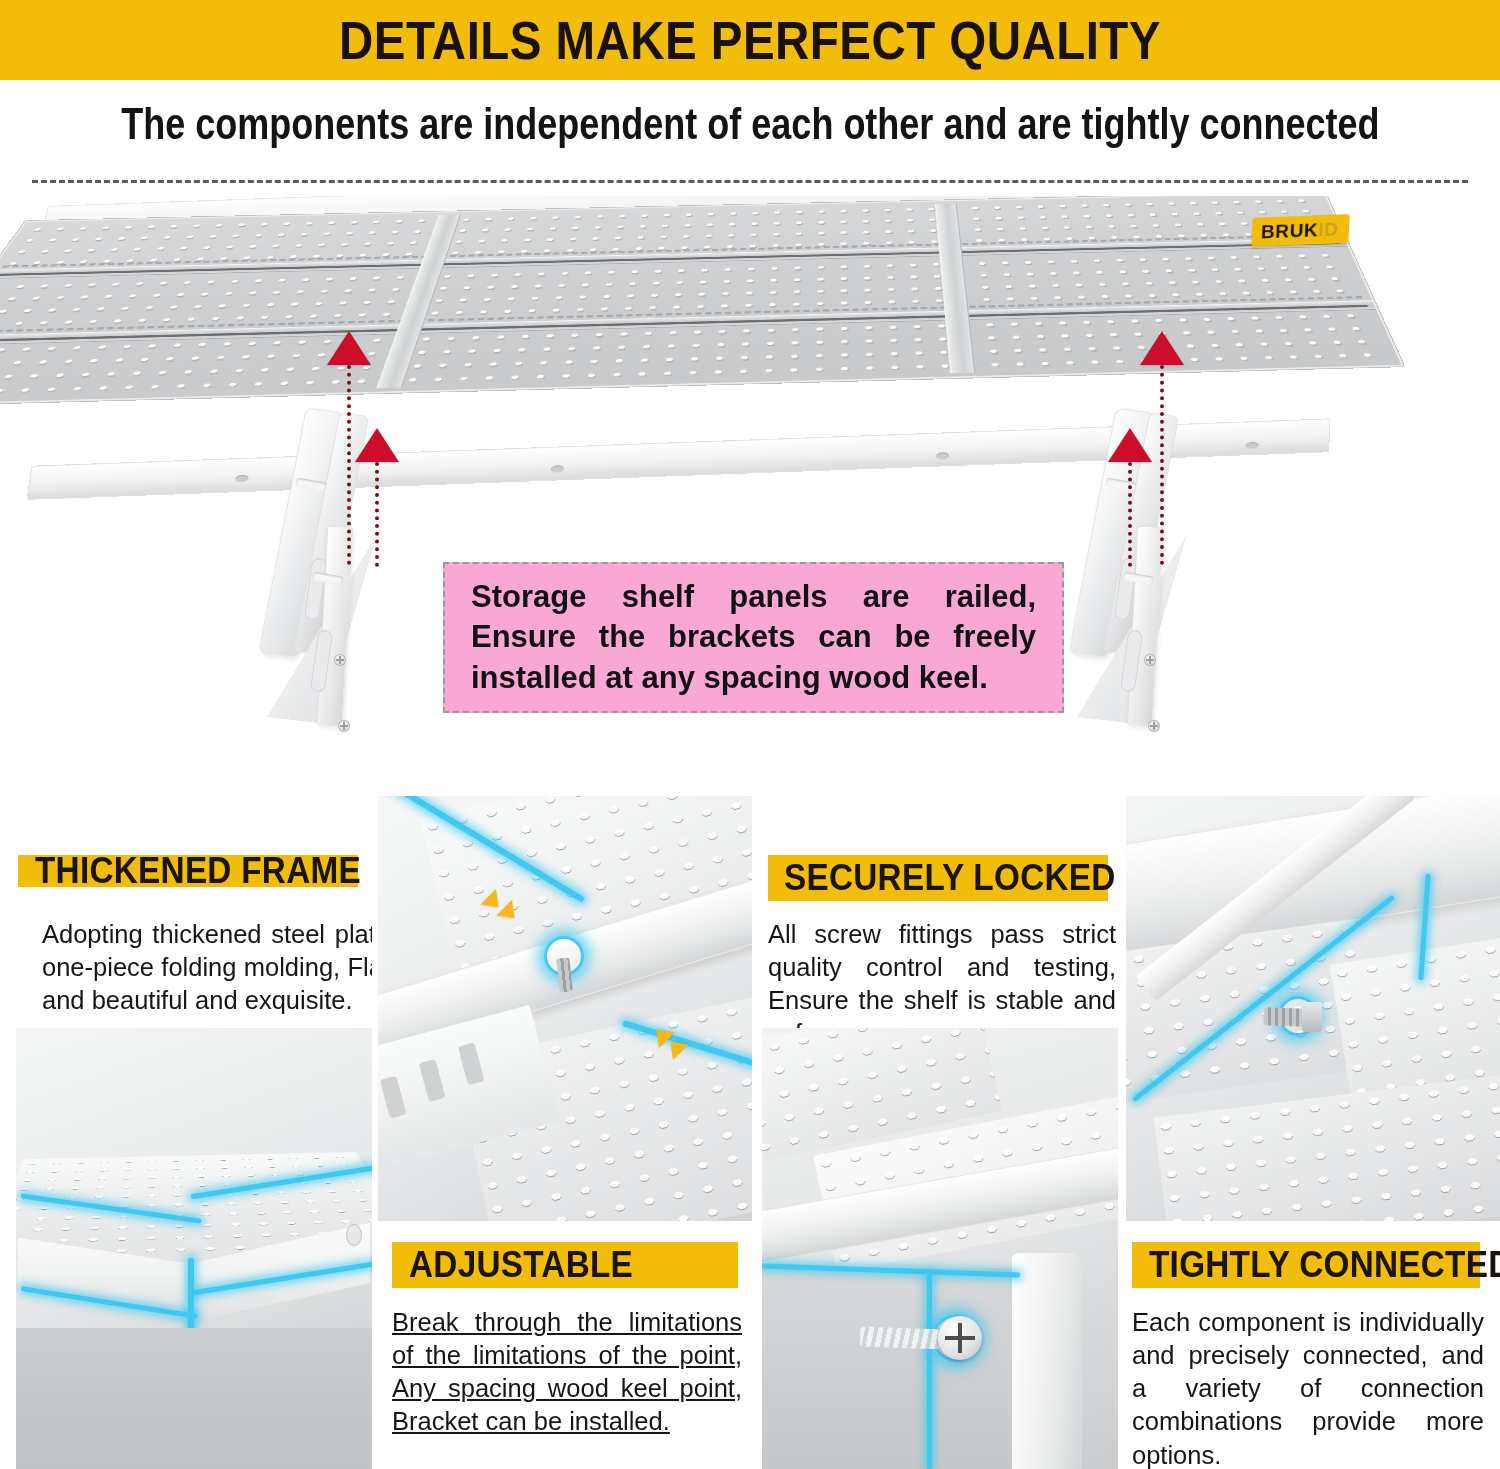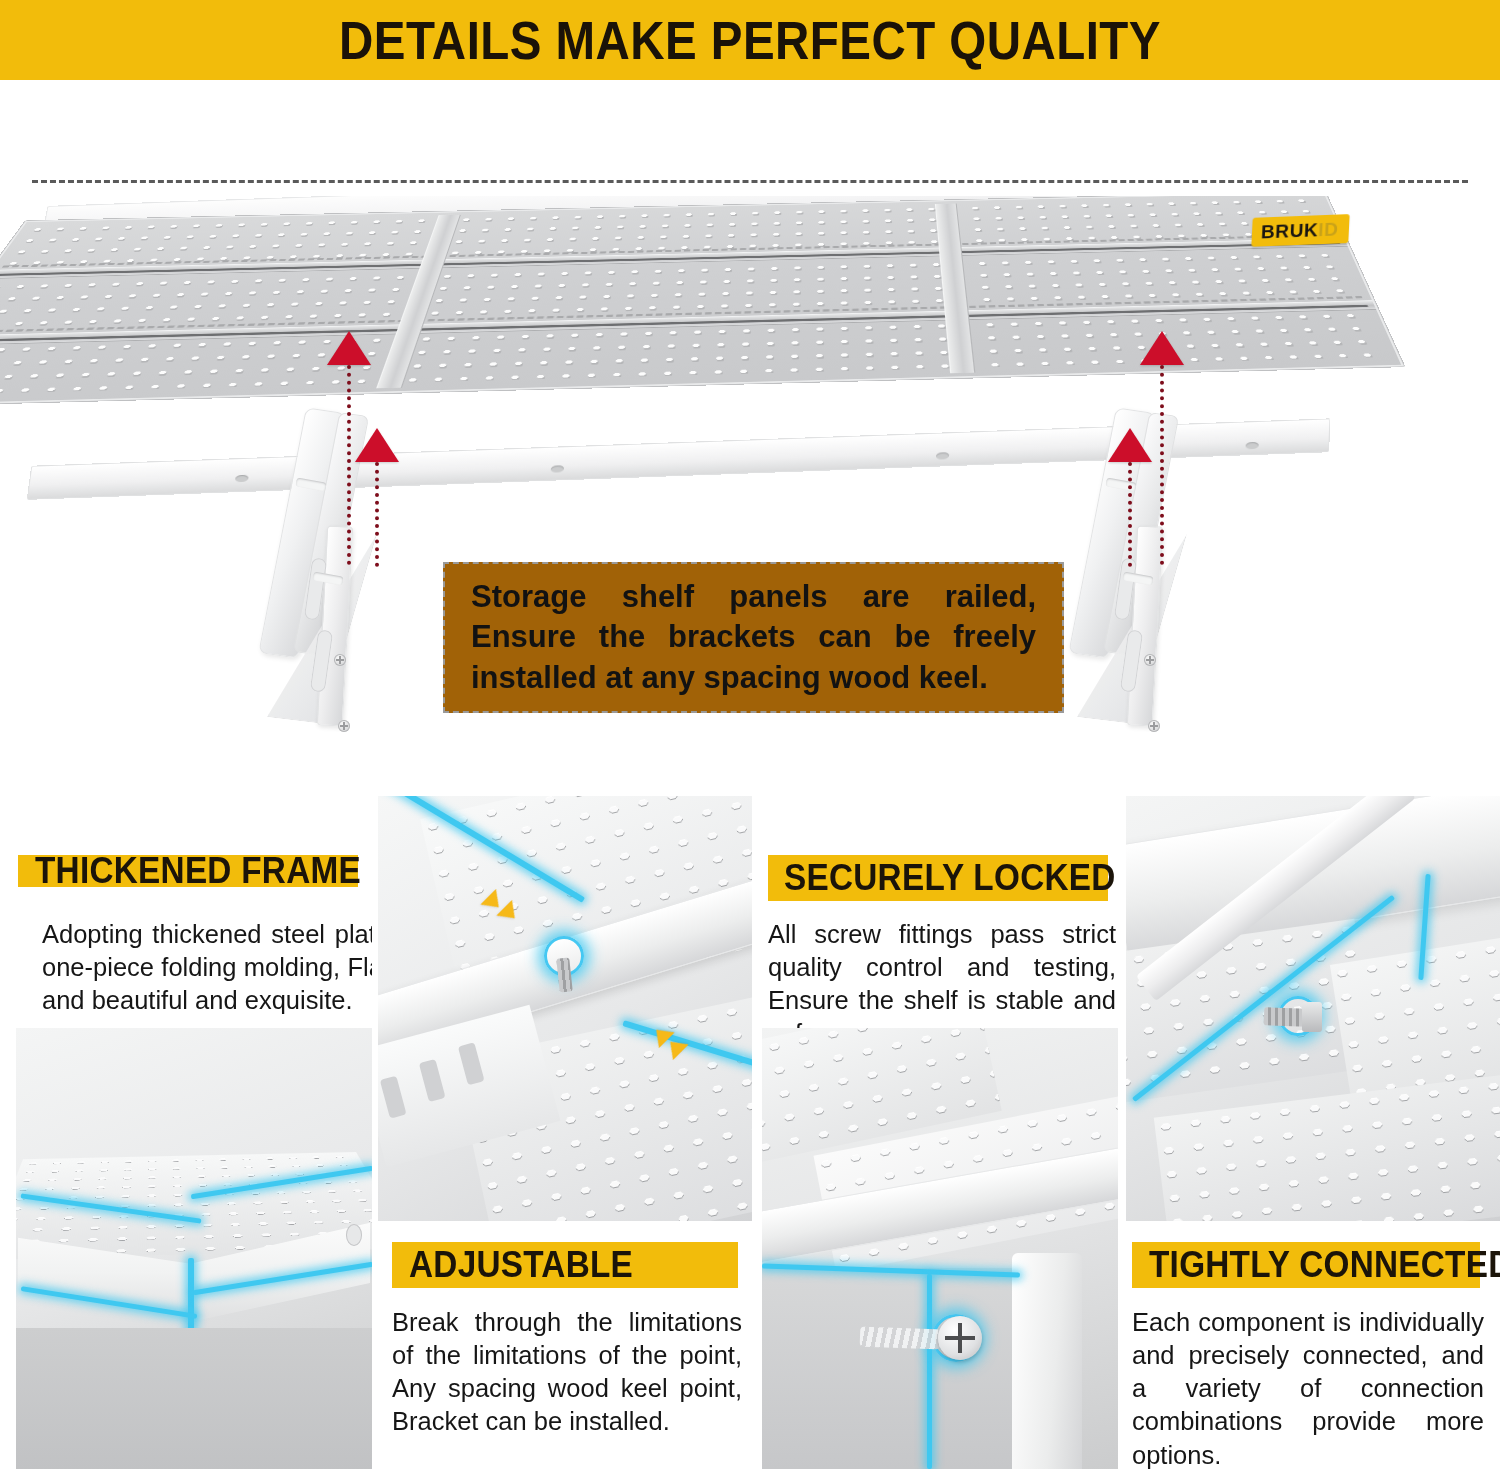--- a/index.html
+++ b/index.html
@@ -181,21 +181,21 @@
   .arrow-up{ position:absolute; width:0; height:0;
     border-left:22px solid transparent; border-right:22px solid transparent;
     border-bottom:34px solid #CC0E2A;
     filter:drop-shadow(0 1px 1px rgba(0,0,0,.18));
   }
   .trail{ position:absolute; width:0; border-left:4px dotted #7E0E1C; }
 
   
   .callout{
     position:absolute; left:443px; top:366px; width:621px; height:151px;
-    border:2px dashed #9a9a9a; background:#a16207;
+    border:2px dashed #9a9a9a; background:#f9a8d4;
     display:flex; align-items:center; padding:0 26px;
   }
   .callout-text{
     font-family:"Liberation Sans Narrow","Liberation Sans",sans-serif;
     font-weight:bold; font-size:31px; line-height:1.30; color:#121212;
     text-align:justify; text-align-last:left; width:100%;
   }
   .callout-text .ln{ display:block; }
   .callout-text .j{ display:flex; justify-content:space-between; }
 
@@ -269,20 +269,23 @@
 </style>
 </head>
 <body>
 
 <div id="page">
 
   <div class="header-bar">
     <div class="header-title">DETAILS MAKE PERFECT QUALITY</div>
   </div>
 
+  <div class="subtitle-wrap">
+    <div class="subtitle">The components are independent of each other and are tightly connected</div>
+  </div>
 
   <div class="dash-divider"></div>
 
   <div class="hero">
 
     <div class="shelf-wrap">
 
       <div class="shelf-back-lip">
         <div class="lip-hole" style="left:182px;top:23px;"></div>
         <div class="lip-hole" style="left:630px;top:23px;"></div>
@@ -453,21 +456,21 @@
           <div class="chev" style="left:124px;top:106px;transform:rotate(45deg);"></div>
           <div class="chev" style="left:276px;top:228px;transform:rotate(-135deg);"></div>
           <div class="chev" style="left:290px;top:240px;transform:rotate(-135deg);"></div>
         </div>
       </div>
 
       <div class="banner" style="left:14px;top:446px;width:346px;height:46px;">
         <div class="banner-text">ADJUSTABLE</div>
       </div>
 
-      <div class="body-text" style="left:14px;top:510px;width:350px;">Break through the limitations of the limitations of the point, Any spacing wood keel point, Bracket can be installed.</div>
+      <div class="body-text" style="left:14px;top:510px;width:350px;text-decoration:underline;">Break through the limitations of the limitations of the point, Any spacing wood keel point, Bracket can be installed.</div>
     </div>
 
     <div class="cell" style="left:756px;top:0;width:372px;height:673px;">
 
       <div class="banner" style="left:12px;top:59px;width:340px;height:46px;padding-left:16px;">
         <div class="banner-text">SECURELY LOCKED</div>
       </div>
 
       <div class="body-text" style="left:12px;top:122px;width:348px;">All screw fittings pass strict quality control and testing, Ensure the shelf is stable and safe.</div>
 

